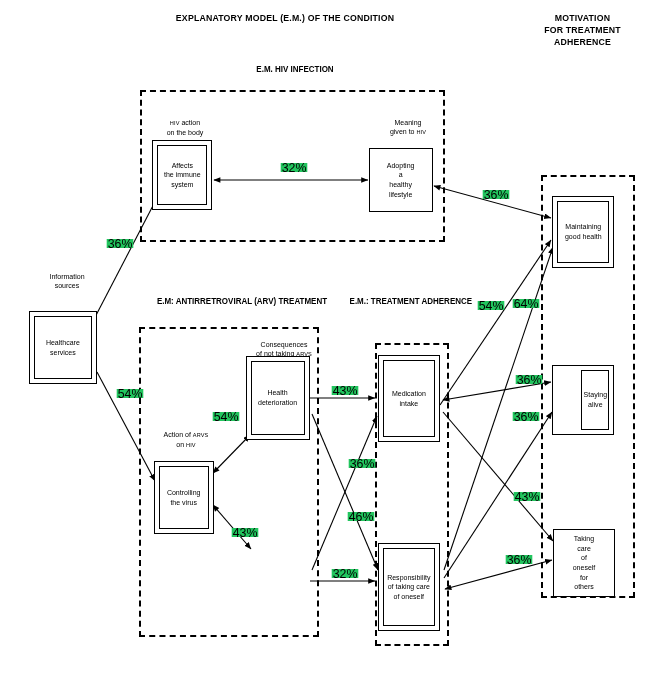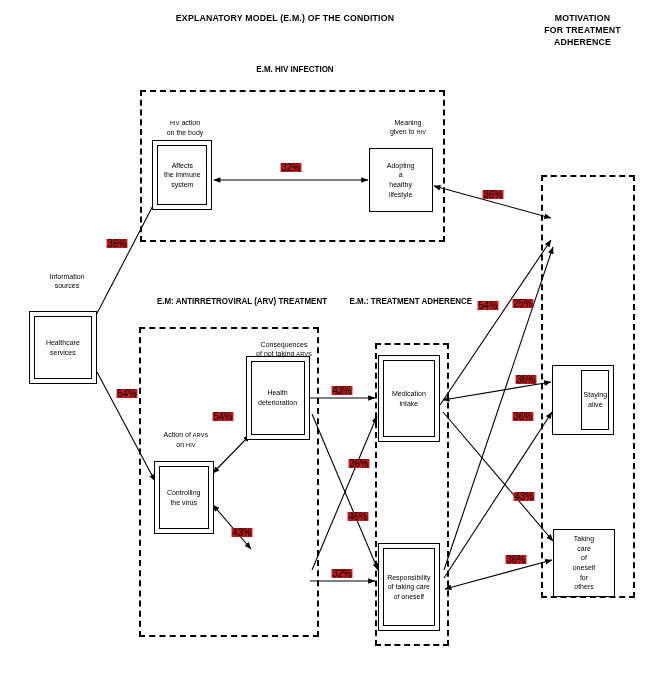--- a/index.html
+++ b/index.html
@@ -76,24 +76,24 @@
   .node.dbl .inner{border:1.3px solid #000;}
   .node .lbl{
     font-size:7.4px;
     line-height:9.6px;
     text-align:center;
     white-space:pre-line;
     transform:scaleX(.95);
   }
   .pct{
     position:absolute;
-    font-size:10px;
+    font-size:13px;
     line-height:9px;
     white-space:nowrap;
-    background:#b91c1c;
+    background:#22c55e;
     padding:0 1px;
     transform:scaleX(.95);
   }
 </style>
 </head>
 <body>
 
 <div id="stage">
 
   <div class="hdr" style="left:145px;top:12px;width:280px;">EXPLANATORY MODEL (E.M.) OF THE CONDITION</div>
@@ -215,20 +215,25 @@
       <span class="lbl">Medication<br>intake</span>
     </div>
   </div>
 
   <div class="node dbl" style="left:378px;top:543px;width:62px;height:88px;">
     <div class="inner">
       <span class="lbl">Responsibility<br>of taking care<br>of oneself</span>
     </div>
   </div>
 
+  <div class="node dbl" style="left:552px;top:196px;width:62px;height:72px;">
+    <div class="inner">
+      <span class="lbl">Maintaining<br>good health</span>
+    </div>
+  </div>
 
   <div class="node dbl" style="left:552px;top:365px;width:62px;height:70px;padding-left:28px;">
     <div class="inner">
       <span class="lbl">Staying<br>alive</span>
     </div>
   </div>
 
   <div class="node" style="left:553px;top:529px;width:62px;height:68px;">
     <div class="inner">
       <span class="lbl">Taking care<br>of oneself<br>for others</span>
@@ -250,21 +255,21 @@
   <div class="pct" style="left:331px;top:386px;">43%</div>
 
   <div class="pct" style="left:331px;top:569px;">32%</div>
 
   <div class="pct" style="left:348px;top:459px;">36%</div>
 
   <div class="pct" style="left:347px;top:512px;">46%</div>
 
   <div class="pct" style="left:477px;top:301px;">54%</div>
 
-  <div class="pct" style="left:512px;top:299px;">25%</div>
+  <div class="pct" style="left:512px;top:299px;">64%</div>
 
   <div class="pct" style="left:515px;top:375px;">36%</div>
 
   <div class="pct" style="left:512px;top:412px;">36%</div>
 
   <div class="pct" style="left:513px;top:492px;">43%</div>
 
   <div class="pct" style="left:505px;top:555px;">36%</div>
 
 </div>

